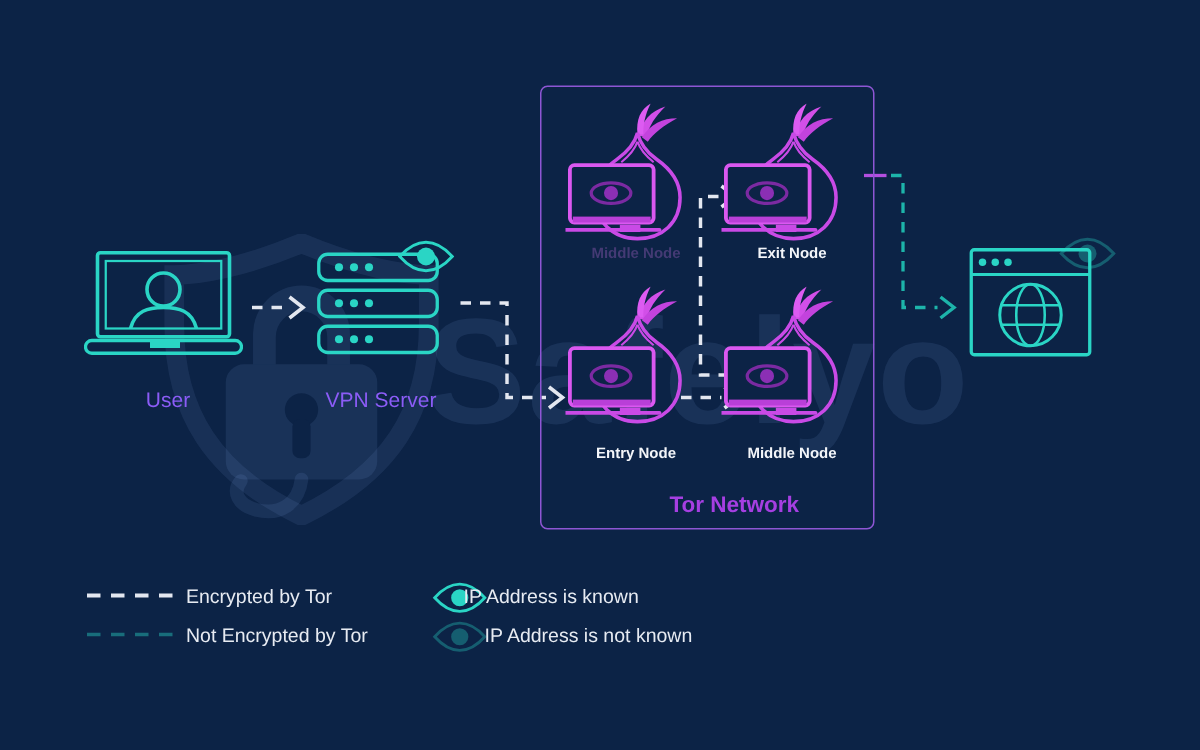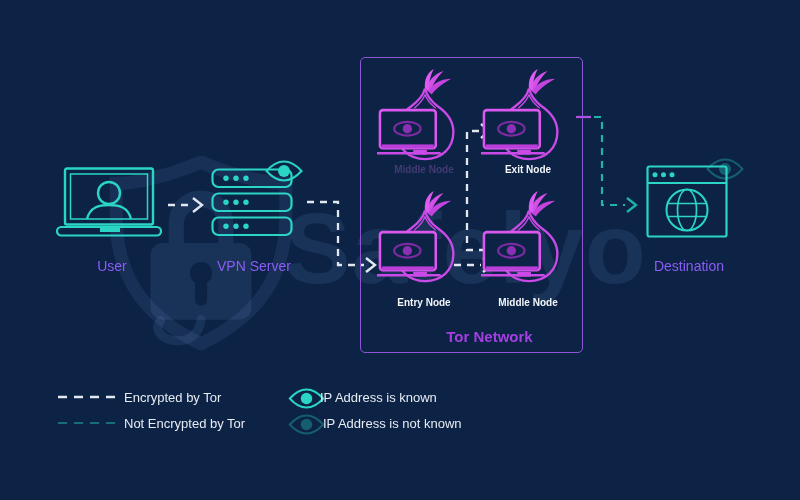--- a/index.html
+++ b/index.html
@@ -181,37 +181,36 @@
         <circle cx="26" cy="10.8" r="2.5"></circle>
     </g>
     <circle cx="41" cy="46" r="20.5" fill="none" stroke="#2ad5c5" stroke-width="2"></circle>
     <ellipse cx="41" cy="46" rx="9.5" ry="20.5" fill="none" stroke="#2ad5c5" stroke-width="1.7"></ellipse>
     <path d="M22,39.5 H60 M22,52.5 H60" stroke="#2ad5c5" stroke-width="1.7"></path>
   </svg>
   <svg class="icon dim-eye" style="left:706px;top:158px;" width="38" height="22" viewBox="0 0 38 22">
     <path d="M1.5,11 Q10,1.5 19,1.5 Q28,1.5 36.5,11 Q28,20.5 19,20.5 Q10,20.5 1.5,11 Z" fill="none" stroke="#2ad5c5" stroke-width="2"></path>
     <circle cx="19" cy="11" r="6" fill="#2ad5c5"></circle>
   </svg>
-  <div class="ep-label" style="left:637px;top:258px;">Destination</div>
 
   <svg class="icon" style="left:58px;top:391px;" width="60" height="12" viewBox="0 0 60 12">
     <path d="M0,6 H60" stroke="#e3e7f0" stroke-width="2.6" stroke-dasharray="9 7"></path>
   </svg>
   <div class="legend-label" style="left:124px;top:390px;">Encrypted by Tor</div>
 
   <svg class="icon" style="left:58px;top:417px;" width="60" height="12" viewBox="0 0 60 12">
     <path d="M0,6 H60" stroke="rgba(42,213,197,0.42)" stroke-width="2.2" stroke-dasharray="9 7"></path>
   </svg>
   <div class="legend-label" style="left:124px;top:416px;">Not Encrypted by Tor</div>
 
   <svg class="icon" style="left:288px;top:388px;" width="37" height="21" viewBox="0 0 38 22">
     <path d="M1.5,11 Q10,1.5 19,1.5 Q28,1.5 36.5,11 Q28,20.5 19,20.5 Q10,20.5 1.5,11 Z" fill="none" stroke="#2ad5c5" stroke-width="2"></path>
     <circle cx="19" cy="11" r="6" fill="#2ad5c5"></circle>
   </svg>
-  <div class="legend-label" style="left:320px;top:390px;">IP Address is known</div>
+  <div class="legend-label" style="left:309px;top:390px;">IP Address is known</div>
 
   <svg class="icon dim-eye" style="left:288px;top:414px;" width="37" height="21" viewBox="0 0 38 22">
     <path d="M1.5,11 Q10,1.5 19,1.5 Q28,1.5 36.5,11 Q28,20.5 19,20.5 Q10,20.5 1.5,11 Z" fill="none" stroke="#2ad5c5" stroke-width="2"></path>
     <circle cx="19" cy="11" r="6" fill="#2ad5c5"></circle>
   </svg>
   <div class="legend-label" style="left:323px;top:416px;text-align:center;">IP Address is not known</div>
 
 </div>
 
 </body></html>

